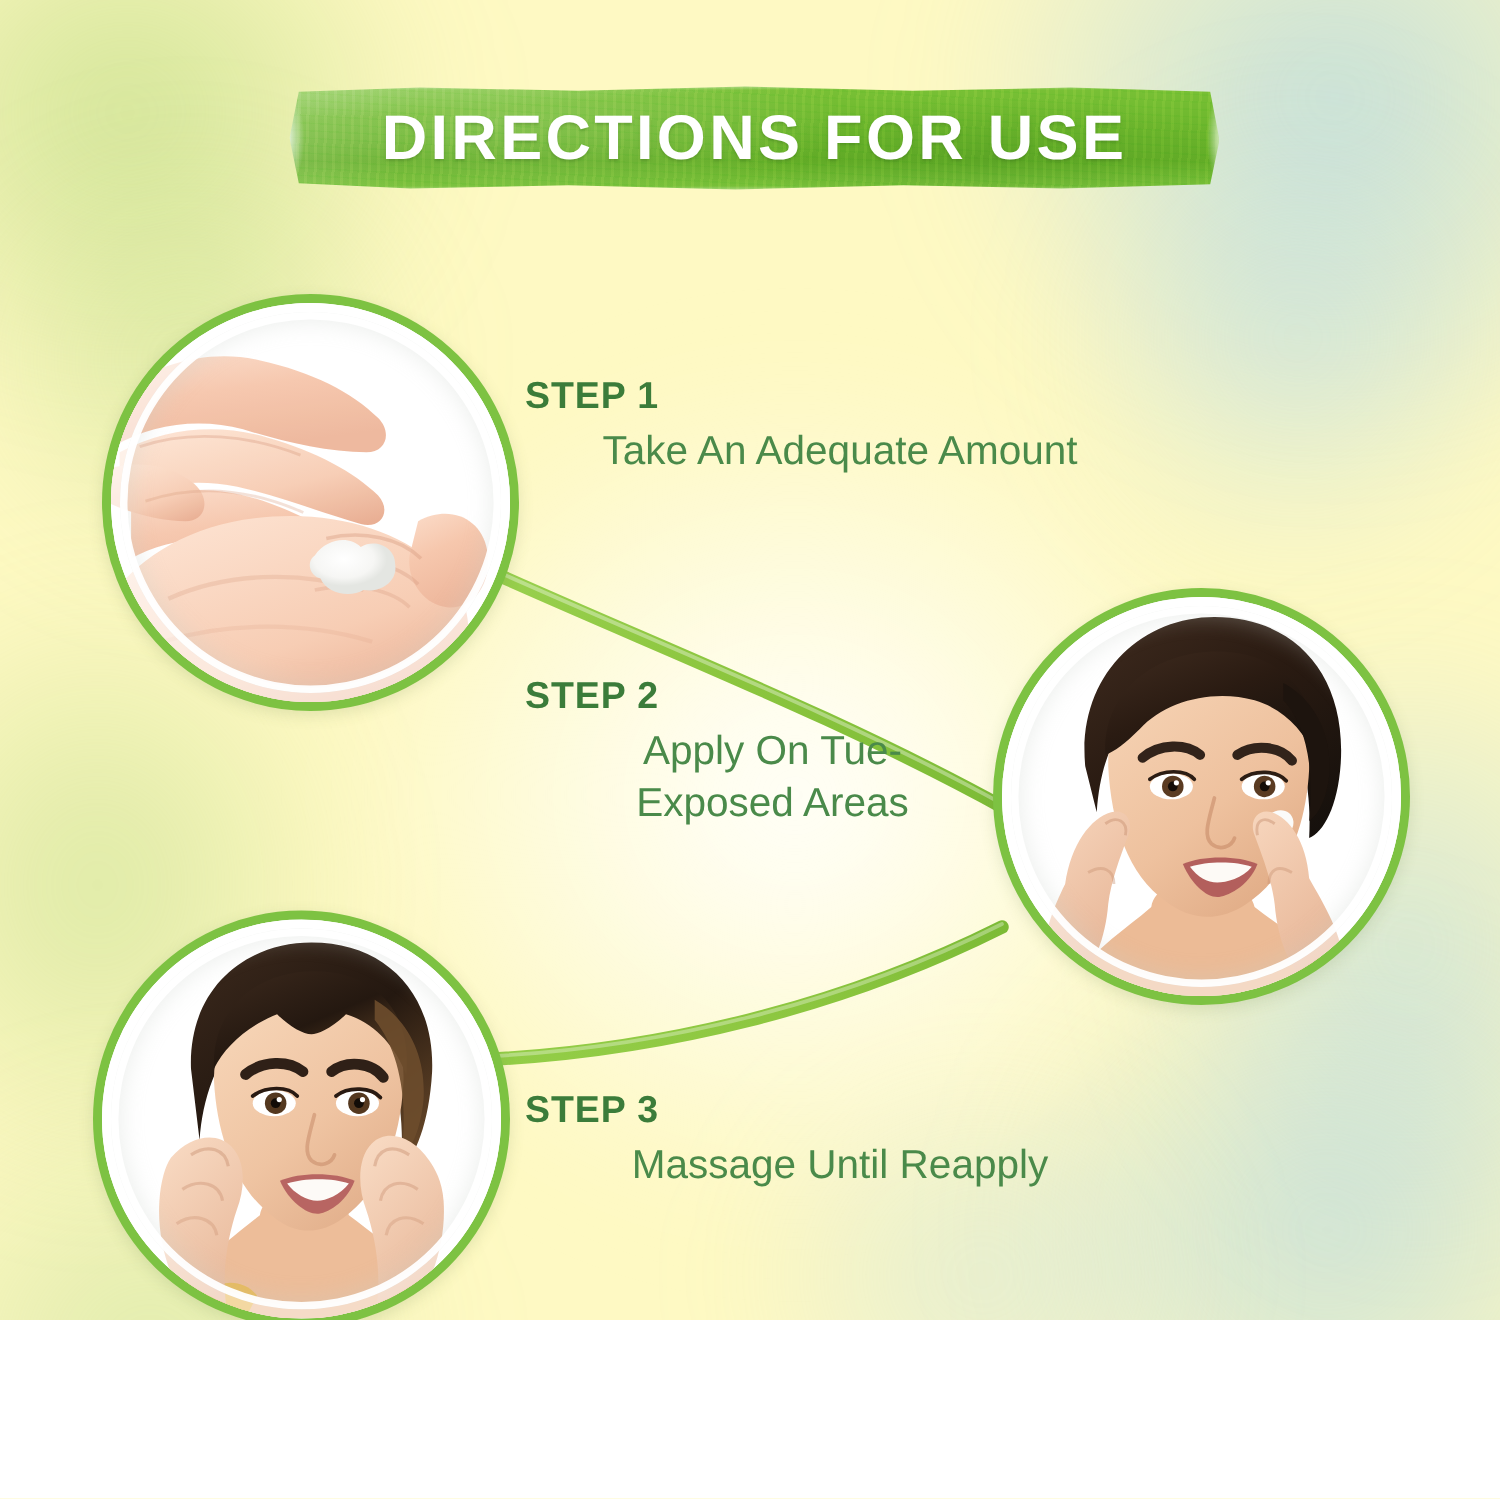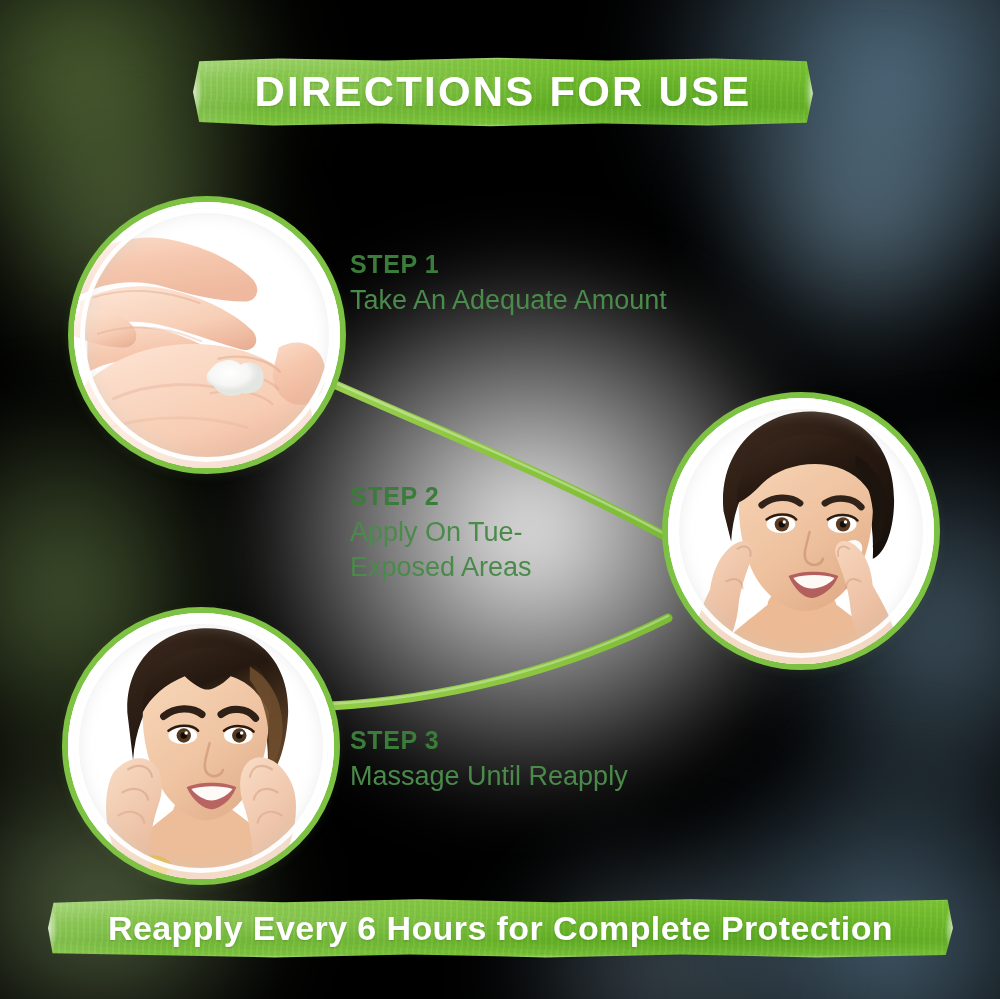--- a/index.html
+++ b/index.html
@@ -7,22 +7,22 @@
   html, body {
     width: 1000px;
     height: 999px;
     overflow: hidden;
     font-family: "Liberation Sans", sans-serif;
   }
 
   #poster {
     position: relative;
     width: 1000px;
-    height: 999px;
-    background: #000000;
+    height: 880px;
+    background: #fef9c3;
     overflow: hidden;
   }
 
   
   .bg-layer { position: absolute; inset: 0; pointer-events: none; }
 
   .wash {
     position: absolute;
     border-radius: 50%;
     filter: blur(38px);
@@ -135,23 +135,24 @@
     letter-spacing: .6px;
     color: #3b7c3a;
     margin-bottom: 4px;
   }
   .step-desc {
     font-size: 27px;
     font-weight: 400;
     color: #4a8a4a;
     line-height: 1.28;
     white-space: pre-line;
+    text-align: center;
   }
   #step-1-block { left: 350px; top: 250px; width: 420px; }
-  #step-2-block { left: 350px; top: 482px; width: 330px; }
+  #step-2-block { left: 350px; top: 450px; width: 330px; }
   #step-3-block { left: 350px; top: 726px; width: 420px; }
 </style>
 </head>
 <body>
 
 <div id="poster">
 
   <div class="bg-layer">
     <div class="wash wash-tl-green"></div>
     <div class="wash wash-tl-green2"></div>

